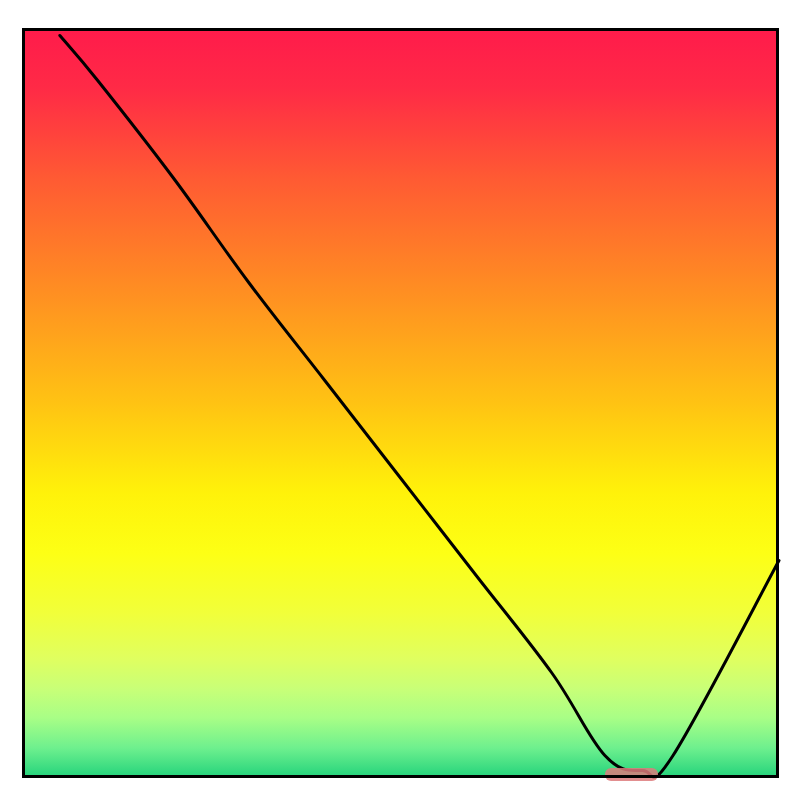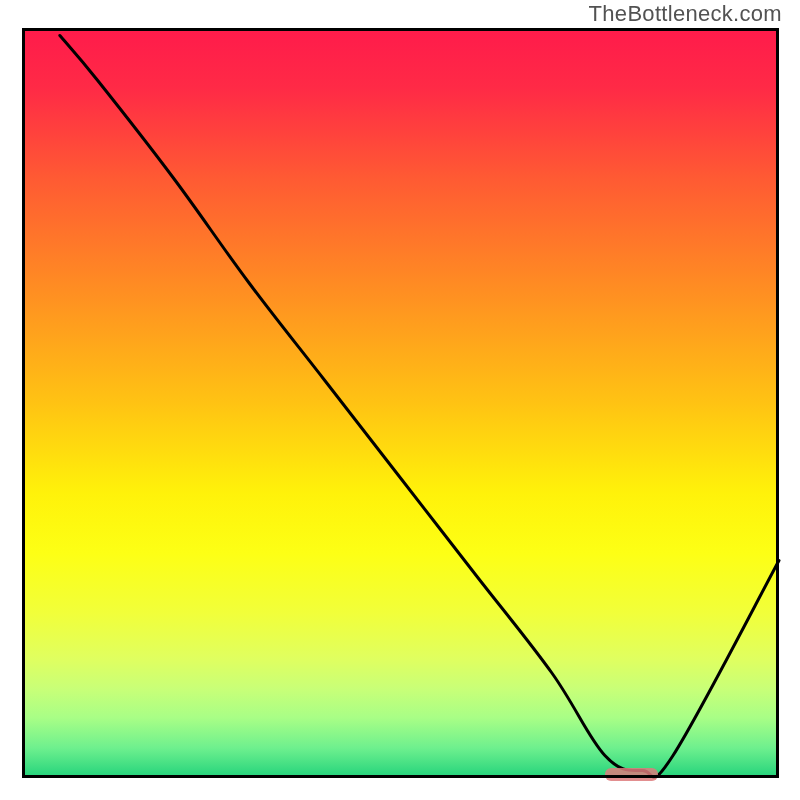--- a/index.html
+++ b/index.html
@@ -49,21 +49,20 @@
     position: absolute;
     border-radius: 6px;
     opacity: 0.85;
   }
 </style>
 </head>
 <body>
 
 <div class="stage">
 
-  <div class="watermark" style="right:18px; top:1px;">TheBottleneck.com</div>
 
   <div class="plot" id="plot" style="left: 22px; top: 28px; width: 757px; height: 750px;">
 
     <svg id="grad-svg" class="grad" preserveAspectRatio="none" width="757" height="750" style="left: 0px; top: 0px;">
       <defs>
         <linearGradient id="bg" x1="0" y1="0" x2="0" y2="1">
             <stop offset="0%" stop-color="#ff1b4b"></stop>
             <stop offset="8%" stop-color="#ff2a46"></stop>
             <stop offset="20%" stop-color="#ff5a33"></stop>
             <stop offset="35%" stop-color="#ff8e22"></stop>

